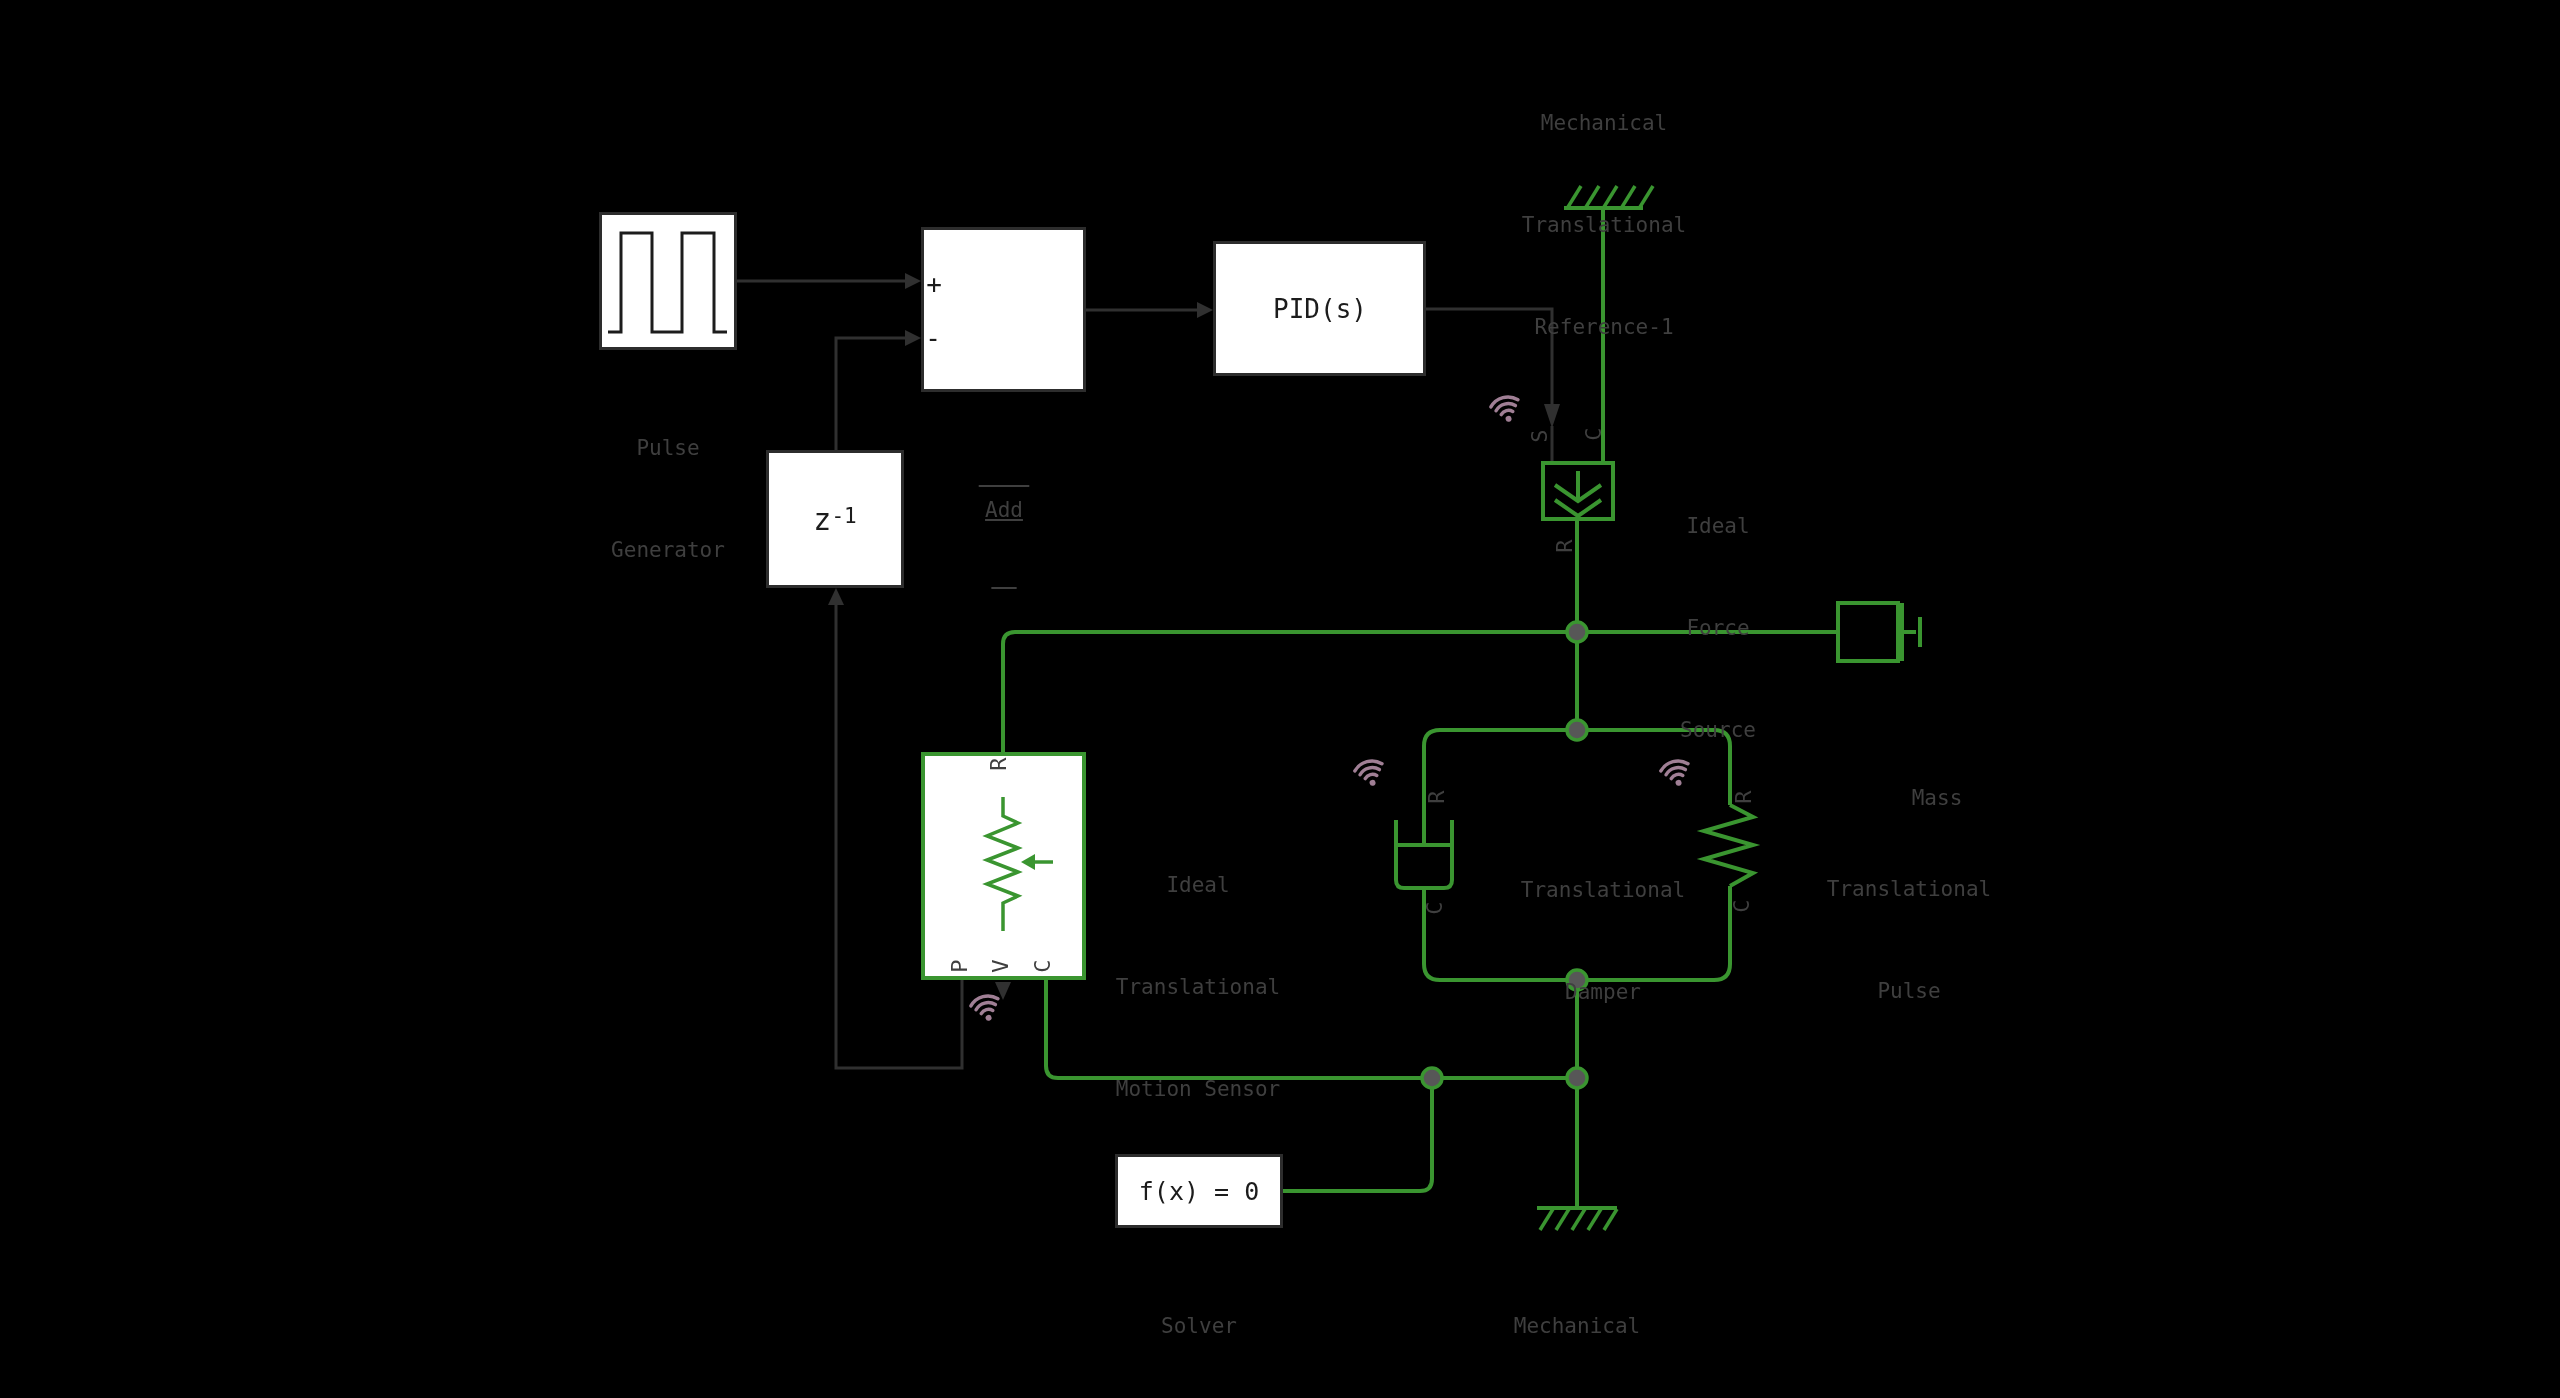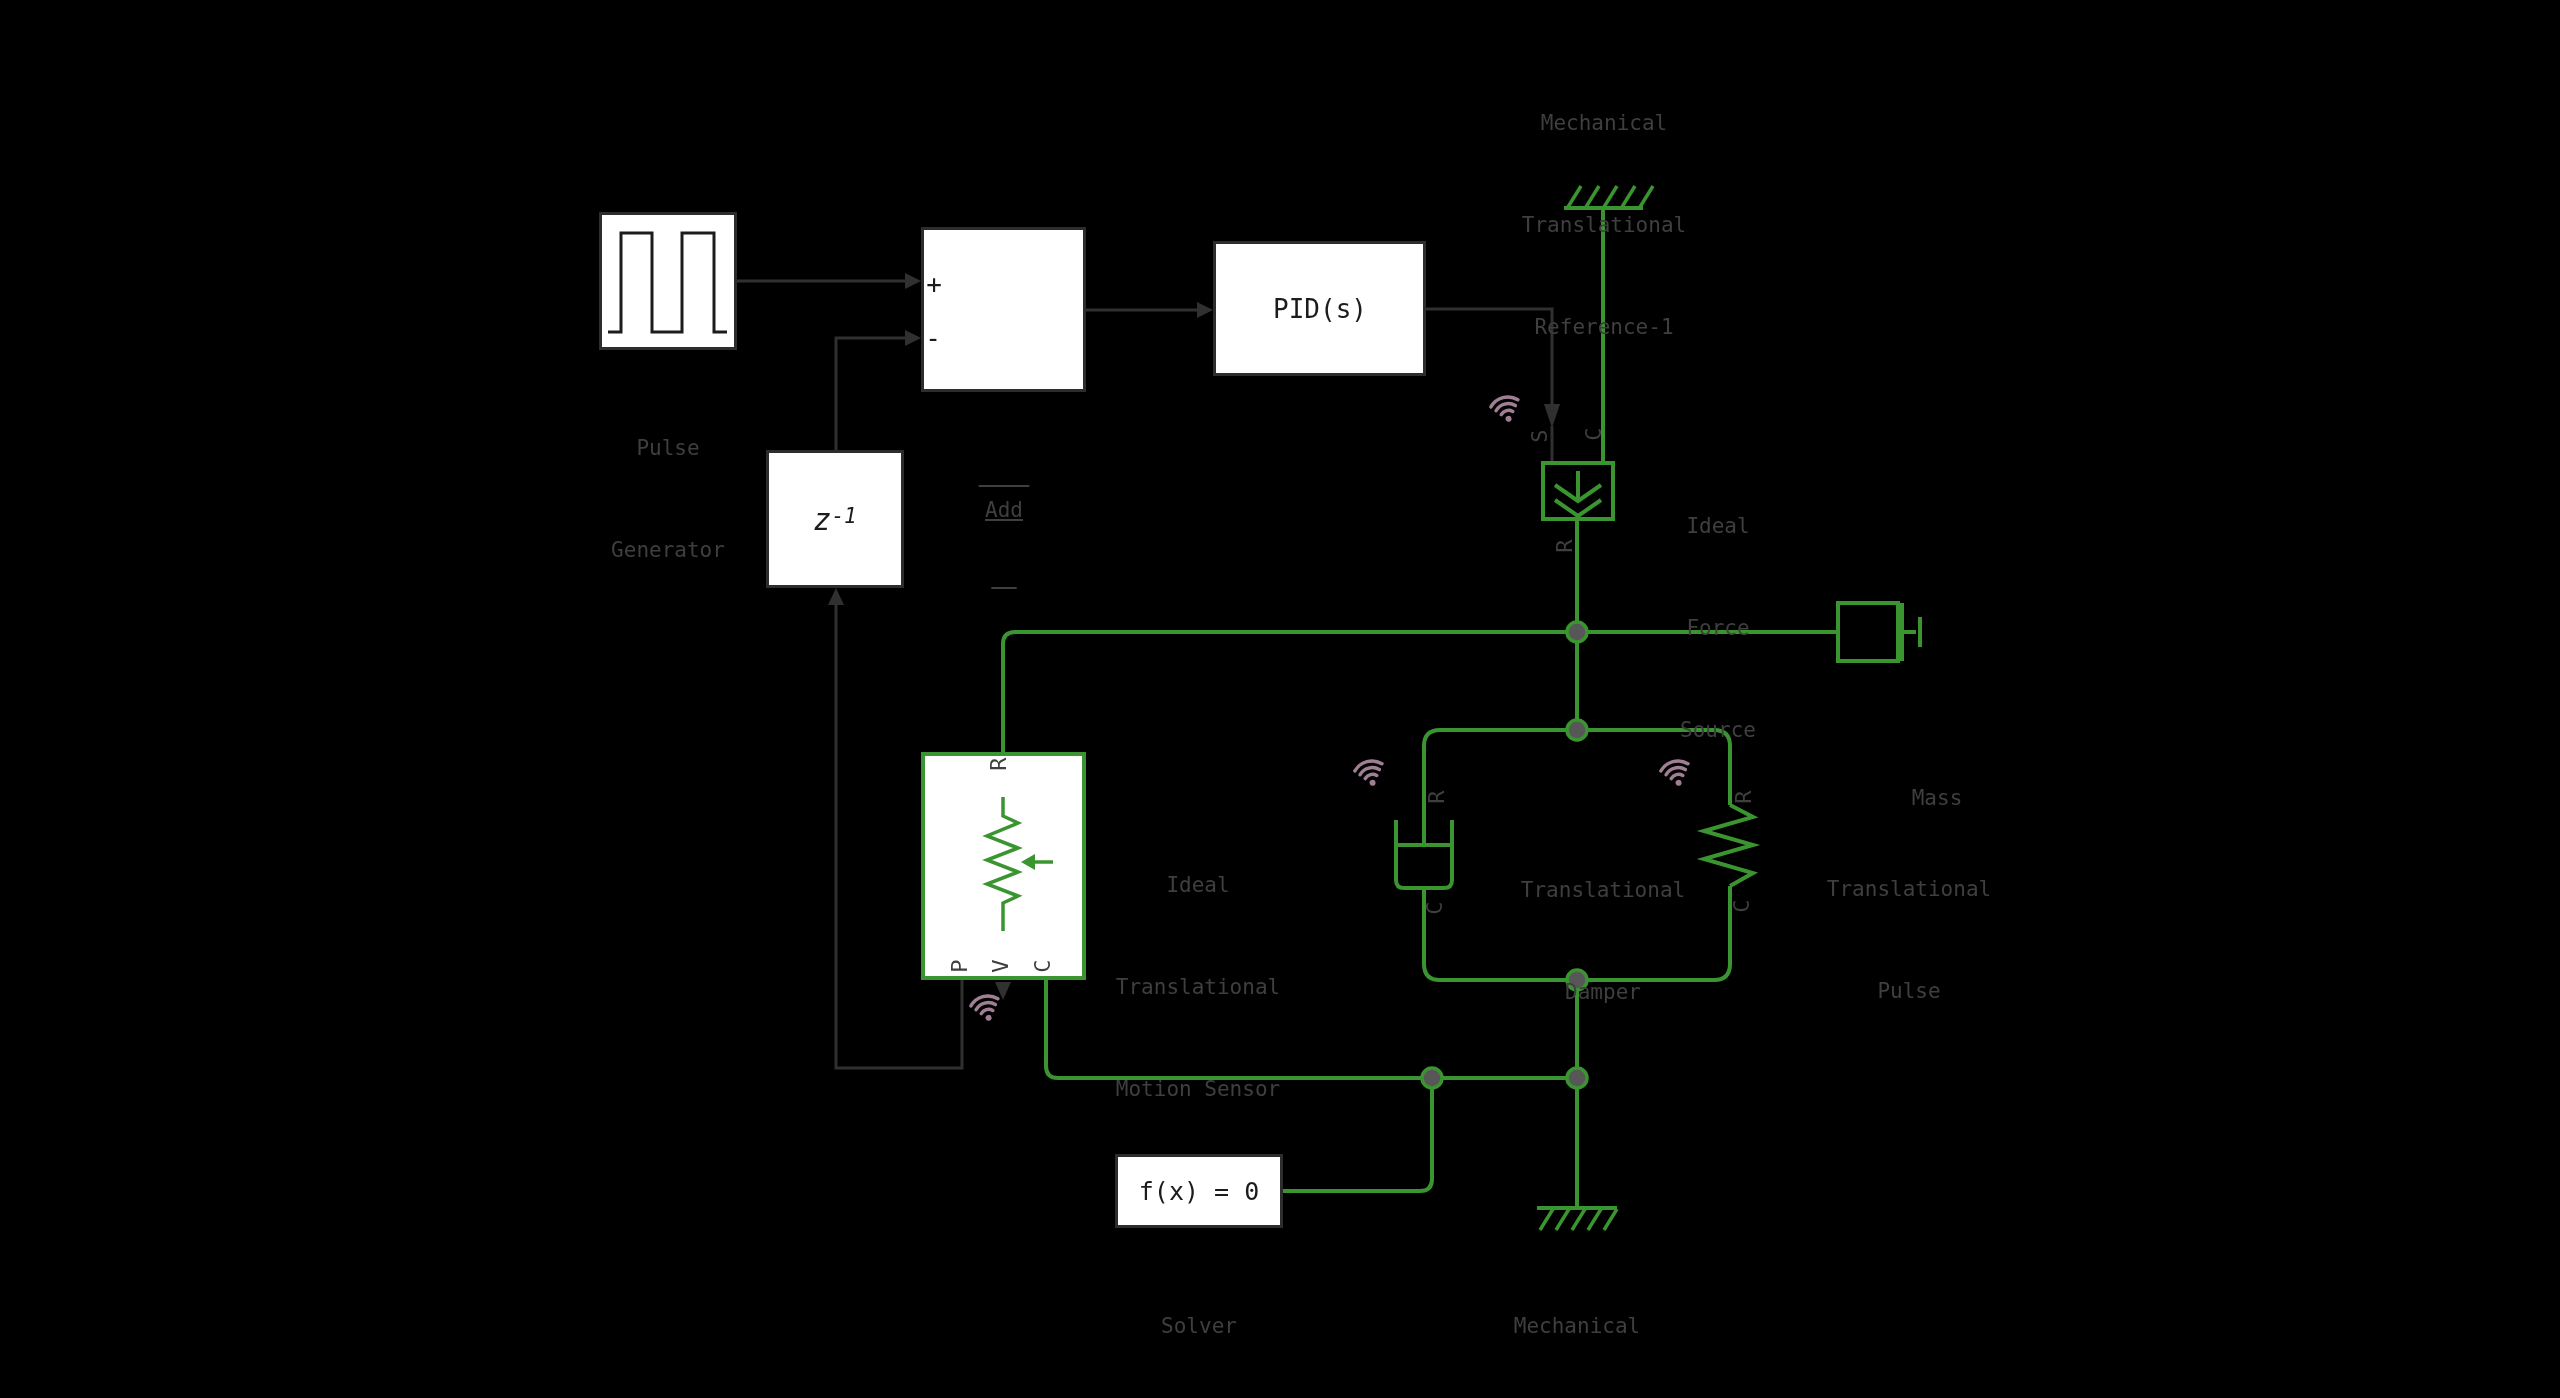--- a/index.html
+++ b/index.html
@@ -165,21 +165,21 @@
     <g class="wifi" transform="translate(987,1012) rotate(-15)">
       <circle cx="0" cy="6" r="3"></circle>
         <path d="M -6,0 A 8.5,8.5 0 0 1 6,0"></path>
         <path d="M -10,-5 A 14,14 0 0 1 10,-5"></path>
         <path d="M -14,-10 A 19.5,19.5 0 0 1 14,-10"></path>
     </g>
   </svg>
 
   <div class="ctext" style="left:1320px;top:309px;font-size:26px;">PID(s)</div>
   <div class="ctext" style="left:1199px;top:1191px;font-size:25px;">f(x) = 0</div>
-  <div class="ctext" style="left:835px;top:519px;font-style:italic;"><span style="font-size:30px;">z</span><sup style="font-size:21px;">-1</sup></div>
+  <div class="ctext" style="left:835px;top:519px;"><span style="font-size:30px;">z</span><sup style="font-size:21px;">-1</sup></div>
   <div class="ctext" style="left:934px;top:284px;font-size:26px;">+</div>
   <div class="ctext" style="left:933px;top:338px;font-size:26px;">-</div>
 
   <div class="port" style="left:1539px;top:436px;">S</div>
   <div class="port" style="left:1593px;top:434px;">C</div>
   <div class="port" style="left:1564px;top:546px;">R</div>
   <div class="port" style="left:1436px;top:797px;">R</div>
   <div class="port" style="left:1434px;top:908px;">C</div>
   <div class="port" style="left:1743px;top:797px;">R</div>
   <div class="port" style="left:1741px;top:906px;">C</div>

